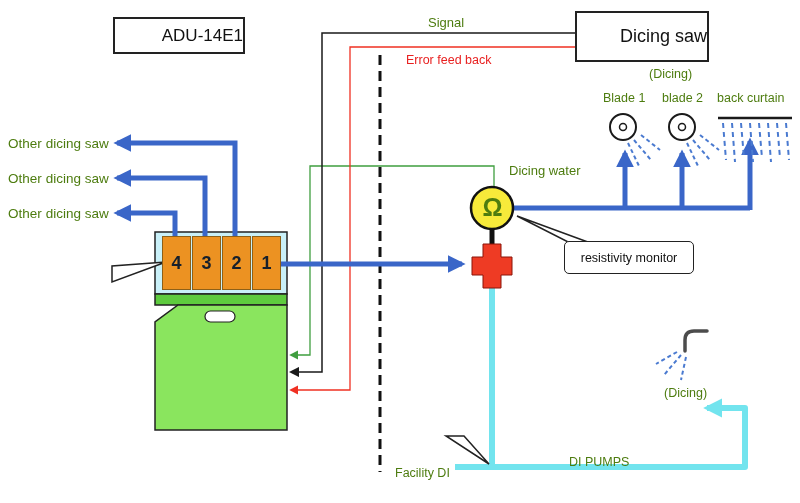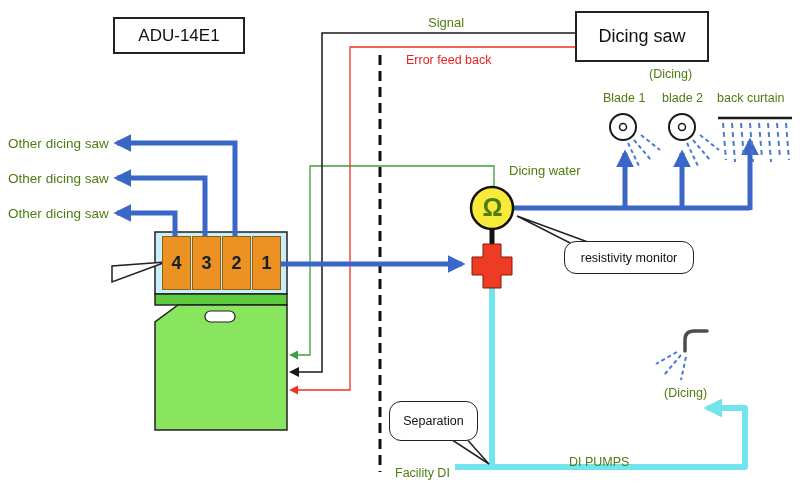--- a/index.html
+++ b/index.html
@@ -1,20 +1,20 @@
 <!DOCTYPE html>
 <html><head>
 <meta charset="utf-8">
 <style>
   html,body{margin:0;padding:0}
   body{font-family:"Liberation Sans",sans-serif;background:#fff}
   #canvas{position:relative;width:800px;height:503px;background:#fff;overflow:hidden}
   svg.layer{position:absolute;left:0;top:0;z-index:1}
-  .box{position:absolute;border:2px solid #222;background:#fff;display:flex;align-items:center;justify-content:center;color:#111;z-index:3}
-  .callout{position:absolute;border:1.5px solid #222;border-radius:12px;background:#fff;display:flex;align-items:center;justify-content:center;color:#111;z-index:3}
+  .box{position:absolute;border:2px solid #222;background:#fff;display:flex;align-items:center;justify-content:flex-end;color:#111;z-index:3}
+  .callout{position:absolute;border:1.5px solid #222;border-radius:5px;background:#fff;display:flex;align-items:center;justify-content:center;color:#111;z-index:3}
   .lbl{position:absolute;color:#4d7c0f;white-space:nowrap;z-index:2}
   .pump{position:absolute;width:27px;height:52px;background:#ec9222;border:1.5px solid #8d6018;display:flex;align-items:center;justify-content:center;font-size:18px;font-weight:bold;color:#16202c;z-index:2}
   .u{text-decoration-color:#3a66c8;margin-right:4px}
   .red{color:#e82020}
 </style>
 </head>
 <body>
 
 <div id="canvas">
 
@@ -156,20 +156,17 @@
     <span>resistivity monitor</span>
   </div>
 
   <div class="lbl" style="left:509px;top:163px;font-size:13px">Dicing water</div>
   <div class="lbl" style="left:649px;top:67px;font-size:12.5px">(Dicing)</div>
   <div class="lbl" style="left:603px;top:91px;font-size:12.5px">Blade 1</div>
   <div class="lbl" style="left:662px;top:91px;font-size:12.5px">blade 2</div>
   <div class="lbl" style="left:717px;top:91px;font-size:12.5px">back curtain</div>
   <div class="lbl" style="left:664px;top:386px;font-size:12.5px">(Dicing)</div>
 
-  <div class="callout" style="left:389px;top:401px;width:87px;height:38px;font-size:12.5px">
-    <span>Separation</span>
-  </div>
 
   <div class="lbl" style="left:569px;top:455px;font-size:12.5px">DI PUMPS</div>
   <div class="lbl" style="left:395px;top:466px;font-size:12.5px">Facility DI</div>
 
 </div>
 
 </body></html>

